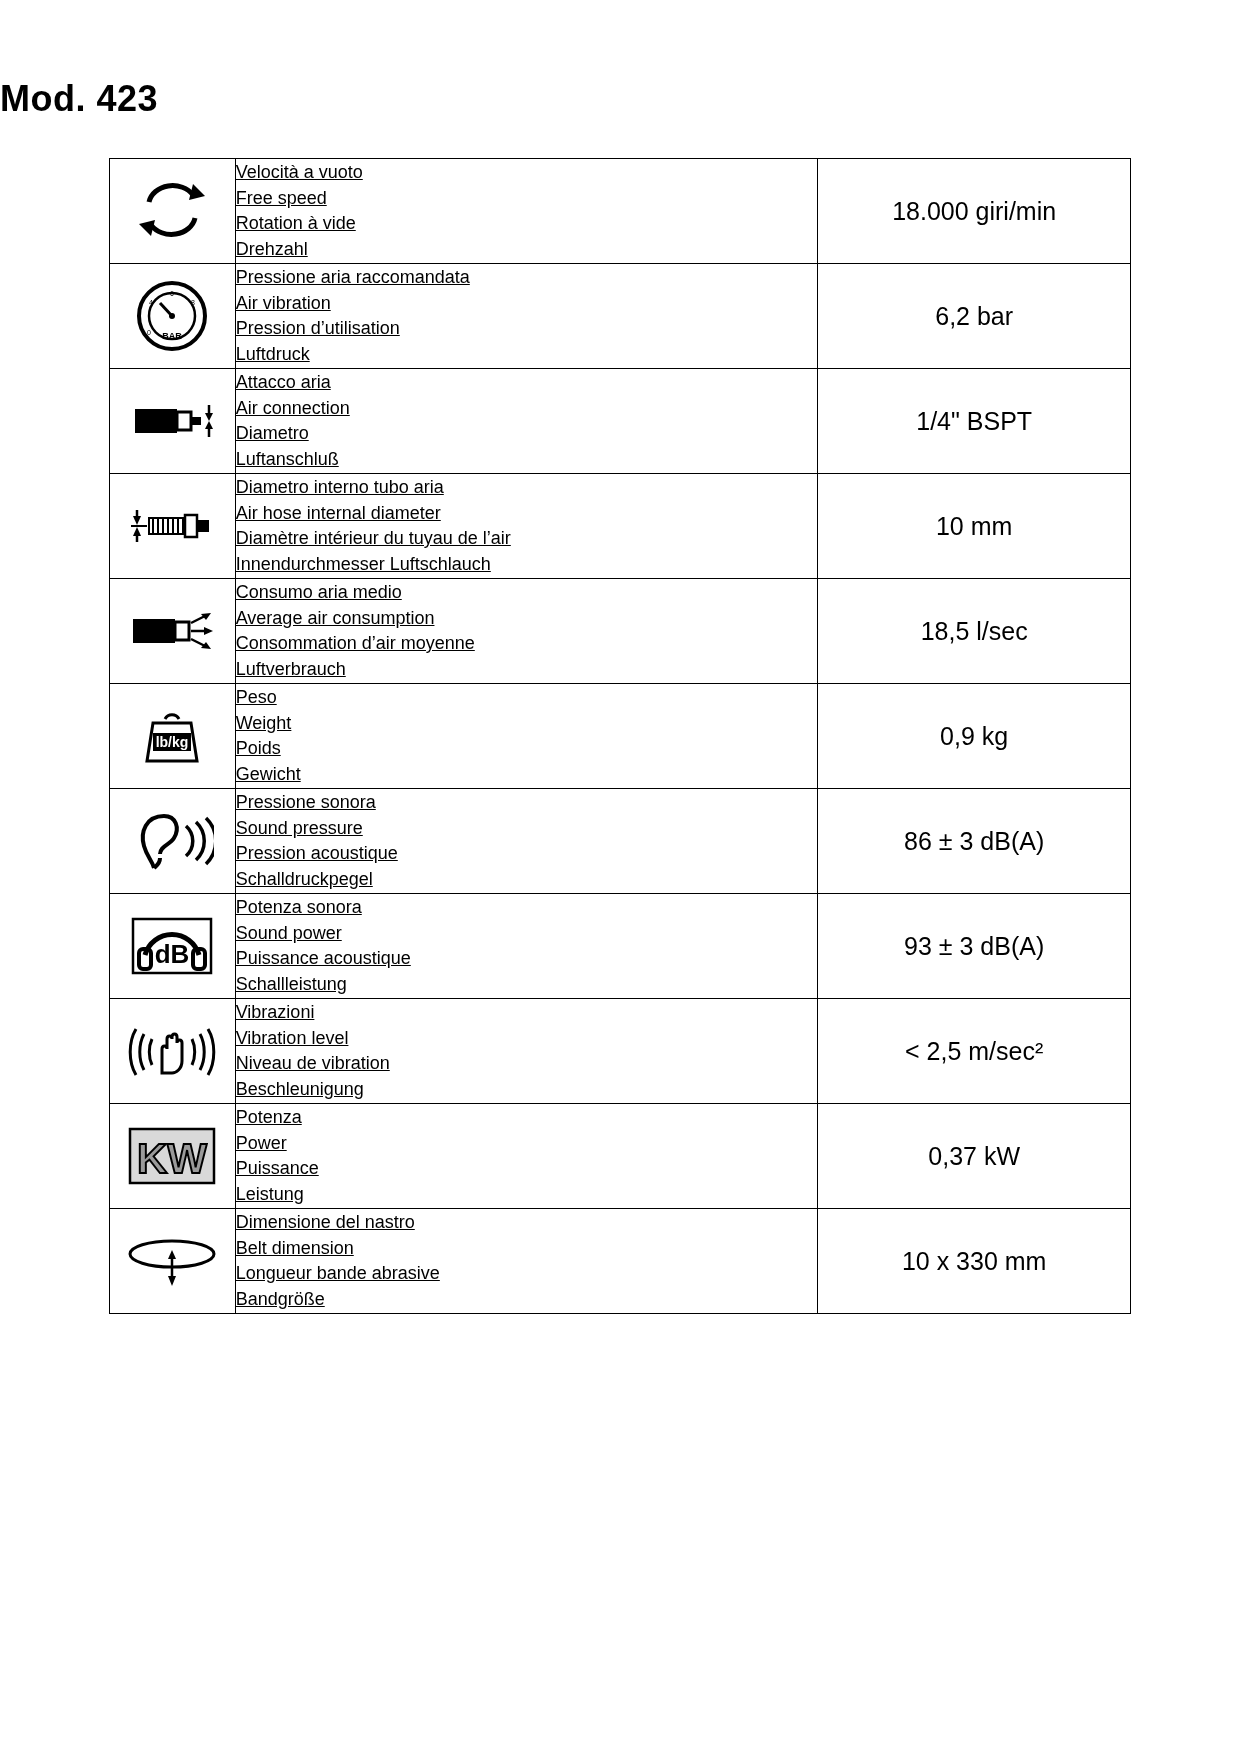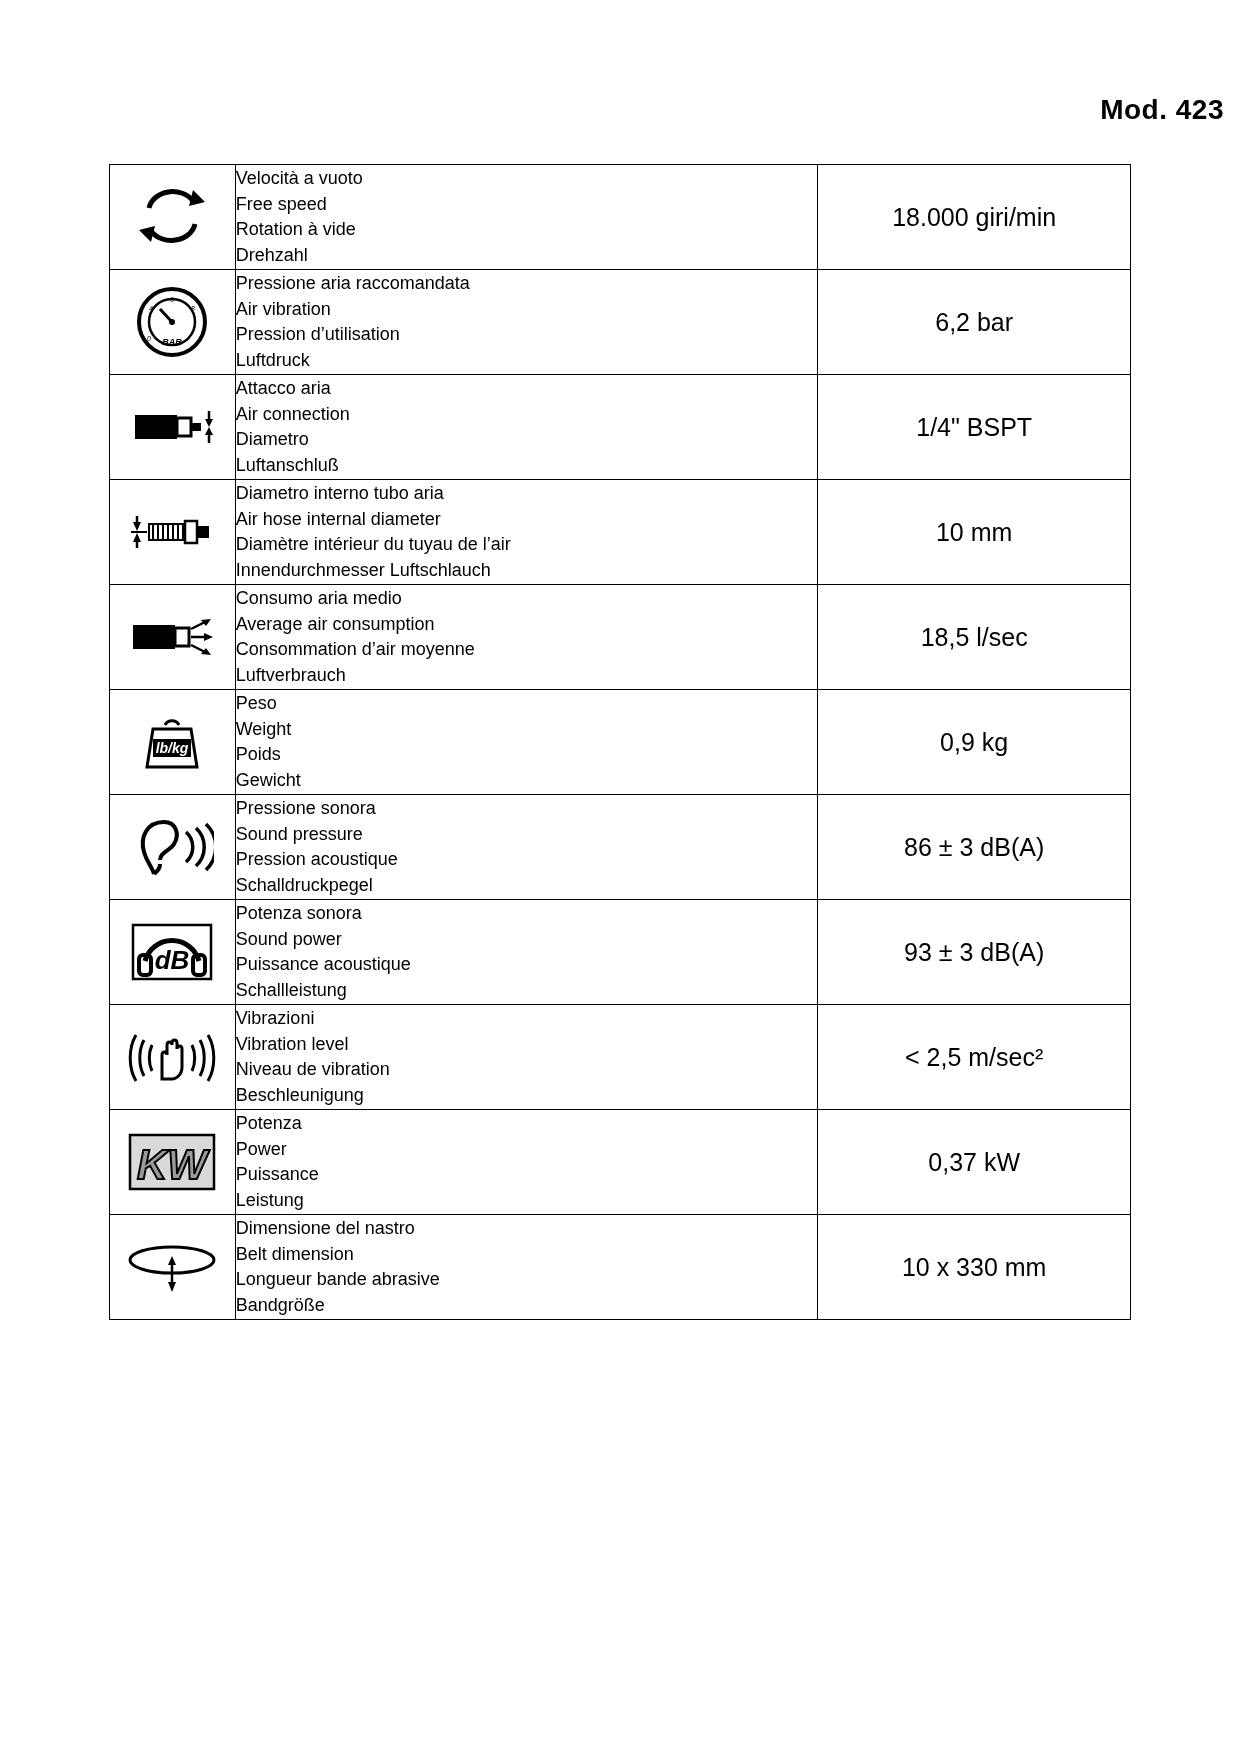--- a/index.html
+++ b/index.html
@@ -15,24 +15,24 @@
     position: relative;
   }
   .page {
     width: 1240px;
     height: 1754px;
     box-sizing: border-box;
     padding: 0;
     position: relative;
   }
   .doc-title {
-    text-align: right;
-    font-size: 28px;
+    text-align: left;
+    font-size: 36px;
     font-weight: bold;
-    margin: 16px;
+    margin: 0;
     padding-top: 78px;
     letter-spacing: 0.5px;
   }
   table.spec {
     border-collapse: collapse;
     margin: 38px auto 0 auto;
     width: 1022px;
     table-layout: fixed;
   }
   table.spec td {
@@ -43,41 +43,41 @@
   td.icon-cell {
     width: 120px;
     height: 104px;
     text-align: center;
     vertical-align: middle;
   }
   td.label-cell {
     width: 560px;
     padding: 9px 0 9px 14px;
     vertical-align: middle;
+    text-decoration: underline;
   }
   td.value-cell {
     width: 300px;
     text-align: center;
     font-size: 25px;
     vertical-align: middle;
   }
   .label-line {
     font-size: 18px;
     line-height: 25.5px;
     white-space: nowrap;
   }
   .icon-box {
     width: 96px;
     height: 84px;
     margin: 0 auto;
     position: relative;
     display: flex;
     align-items: center;
     justify-content: center;
-    font-style: italic;
   }
   .icon-box svg {
     display: block;
   }
 </style>
 </head>
 <body>
 
 <div class="page">
 

